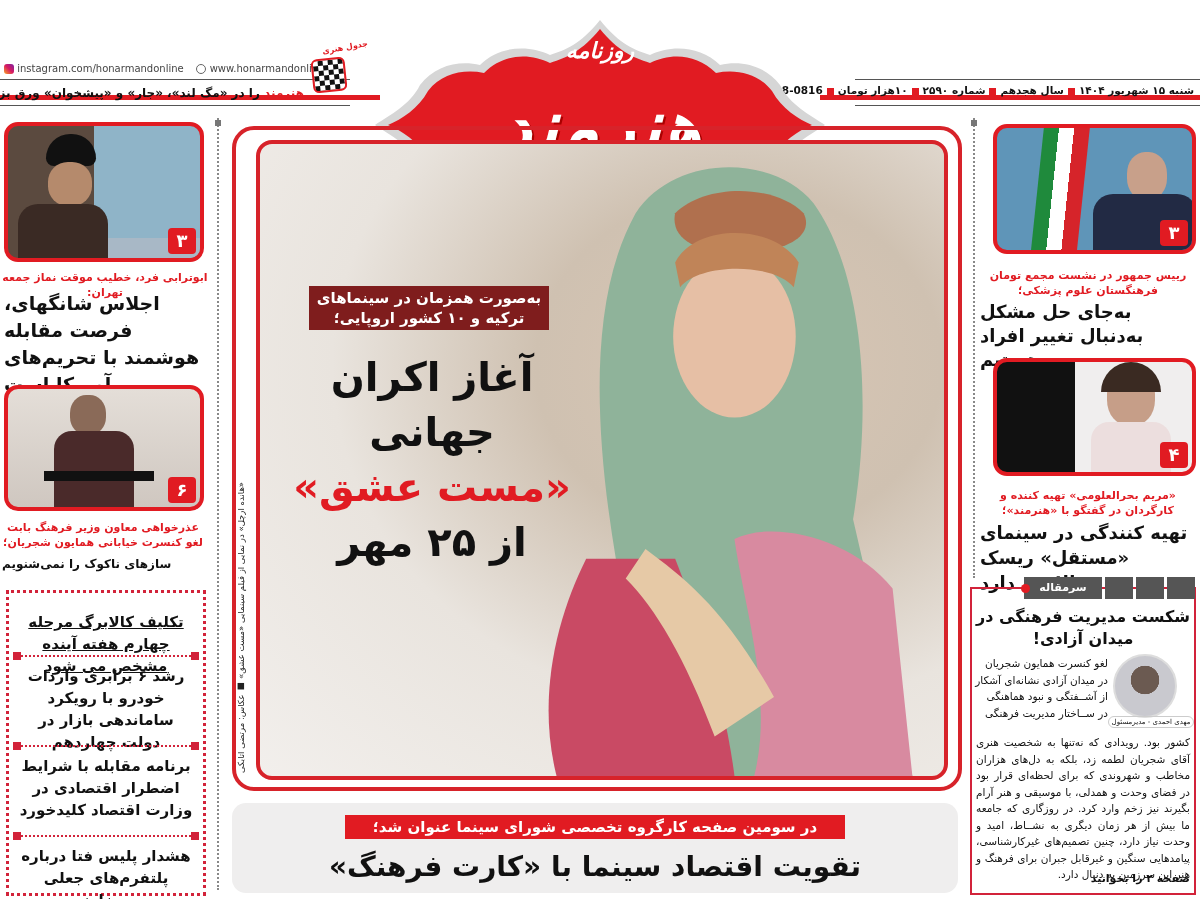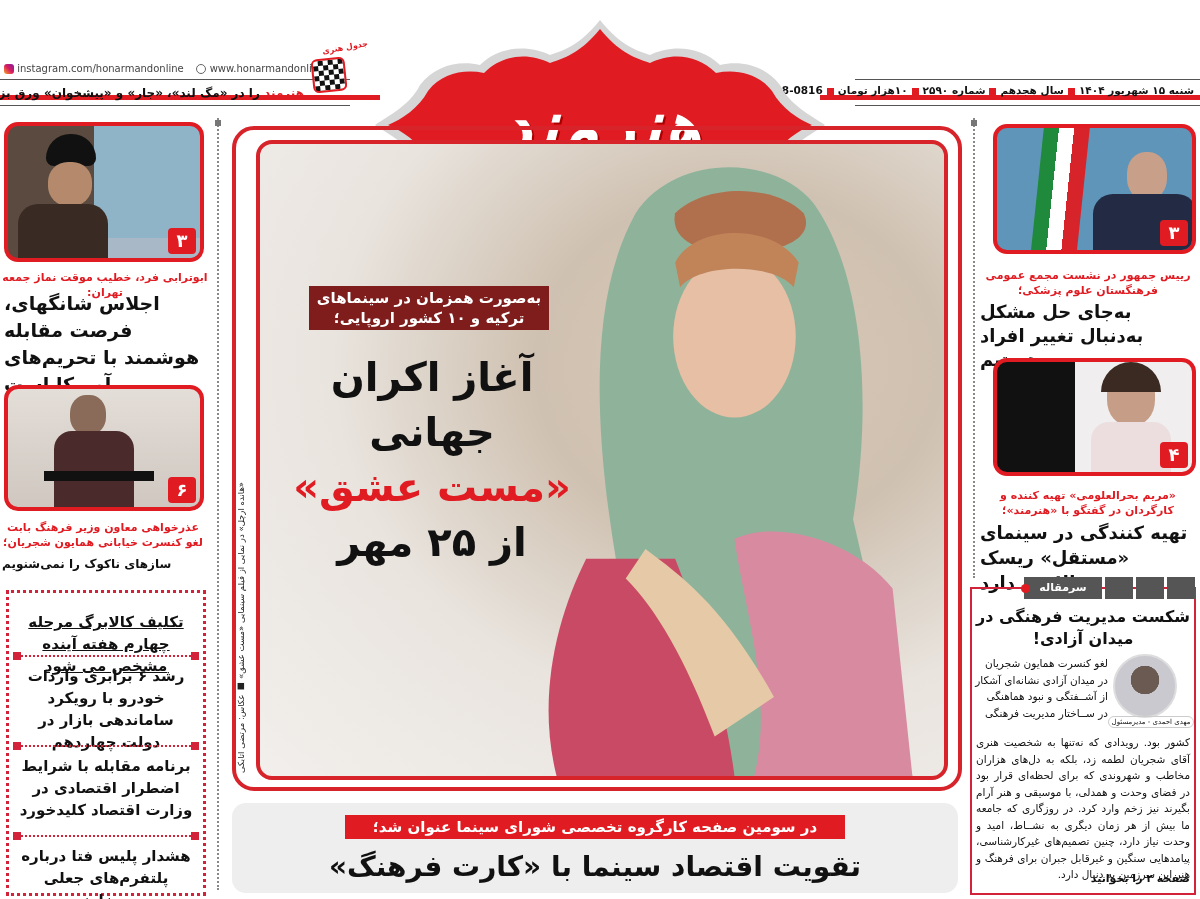--- a/index.html
+++ b/index.html
@@ -101,20 +101,21 @@
 </div>
 
 <div class="xword-label">جدول هنری</div>
 <div class="xword"></div>
 
 <div class="mast">
   <svg class="mast-shape" viewBox="0 0 460 235">
     <path d="M230 5 C250 30 265 35 280 40 C300 30 330 30 350 50 C370 45 395 50 410 70 C420 90 440 100 455 110 C440 120 420 130 410 150 C395 170 370 175 350 170 C330 190 300 190 280 180 C265 185 250 195 230 230 C210 195 195 185 180 180 C160 190 130 190 110 170 C90 175 65 170 50 150 C40 130 20 120 5 110 C20 100 40 90 50 70 C65 50 90 45 110 50 C130 30 160 30 180 40 C195 35 210 30 230 5 Z" fill="#d6d6d6"></path>
     <path d="M230 14 C248 36 262 42 280 48 C300 38 326 38 346 58 C366 54 388 58 402 76 C412 94 428 104 442 110 C428 116 412 126 402 144 C388 162 366 166 346 162 C326 182 300 182 280 172 C262 178 248 186 230 220 C212 186 198 178 180 172 C160 182 134 182 114 162 C94 166 72 162 58 144 C48 126 32 116 18 110 C32 104 48 94 58 76 C72 58 94 54 114 58 C134 38 160 38 180 48 C198 42 212 36 230 14 Z" fill="#e11b22"></path>
   </svg>
+  <div class="mast-kicker">روزنامه</div>
   <div class="mast-title">هنرمند</div>
   <div class="mast-slogan">...باید که خاک در گه اهل هنر شوی</div>
 </div>
 
 <div class="col-div" style="left:217px; height:772px;"></div>
 <div class="col-div-sq" style="left:215px; top:120px;"></div>
 <div class="col-div" style="left:973px; height:460px;"></div>
 <div class="col-div-sq" style="left:971px; top:120px;"></div>
 
 <div class="pframe" style="left:4px; top:122px; width:200px; height:140px; background:linear-gradient(90deg,#5b4a3f 0 45%,#8fb4c8 45% 100%);">
@@ -169,21 +170,21 @@
 <div class="bottom-box"></div>
 <div class="bottom-kicker">در سومین صفحه کارگروه تخصصی شورای سینما عنوان شد؛</div>
 <div class="bottom-title">تقویت اقتصاد سینما با «کارت فرهنگ»</div>
 
 <div class="pframe" style="left:993px; top:124px; width:203px; height:130px; background:#5f95b8;">
   <div style="position:absolute;left:40px;top:0;width:46px;height:130px;background:linear-gradient(90deg,#1f8a3c 0 33%,#fff 33% 66%,#d6242a 66% 100%);transform:skewX(-6deg);"></div>
   <div style="position:absolute;left:130px;top:24px;width:40px;height:48px;border-radius:45%;background:#c8a08a;"></div>
   <div style="position:absolute;left:96px;top:66px;width:104px;height:64px;background:#222a44;border-radius:20px 20px 0 0;"></div>
   <div class="pbadge">۳</div>
 </div>
-<div class="kicker" style="left:978px; top:268px; width:220px;">رییس جمهور در نشست مجمع عمومی فرهنگستان علوم پزشکی؛</div>
+<div class="kicker" style="left:978px; top:268px; width:220px;">رییس جمهور در نشست مجمع تومان فرهنگستان علوم پزشکی؛</div>
 <div class="headline" style="left:980px; top:300px; width:216px; font-size:18px; line-height:24px;">به‌جای حل مشکل به‌دنبال تغییر افراد هستیم</div>
 
 <div class="pframe" style="left:993px; top:358px; width:203px; height:118px; background:linear-gradient(90deg,#111 0 40%,#f0eeee 40% 100%);">
   <div style="position:absolute;left:110px;top:6px;width:48px;height:58px;border-radius:45%;background:#c69e88;"></div>
   <div style="position:absolute;left:104px;top:0;width:60px;height:30px;border-radius:30px 30px 0 0;background:#3a2a22;"></div>
   <div style="position:absolute;left:94px;top:60px;width:80px;height:58px;background:#ecdede;border-radius:18px 18px 0 0;"></div>
   <div class="pbadge">۴</div>
 </div>
 <div class="kicker" style="left:978px; top:488px; width:220px;">«مریم بحرالعلومی» تهیه کننده و کارگردان در گفتگو با «هنرمند»؛</div>
 <div class="headline" style="left:980px; top:520px; width:216px; font-size:18px; line-height:25px;">تهیه کنندگی در سینمای «مستقل» ریسک بالاتری دارد</div>

